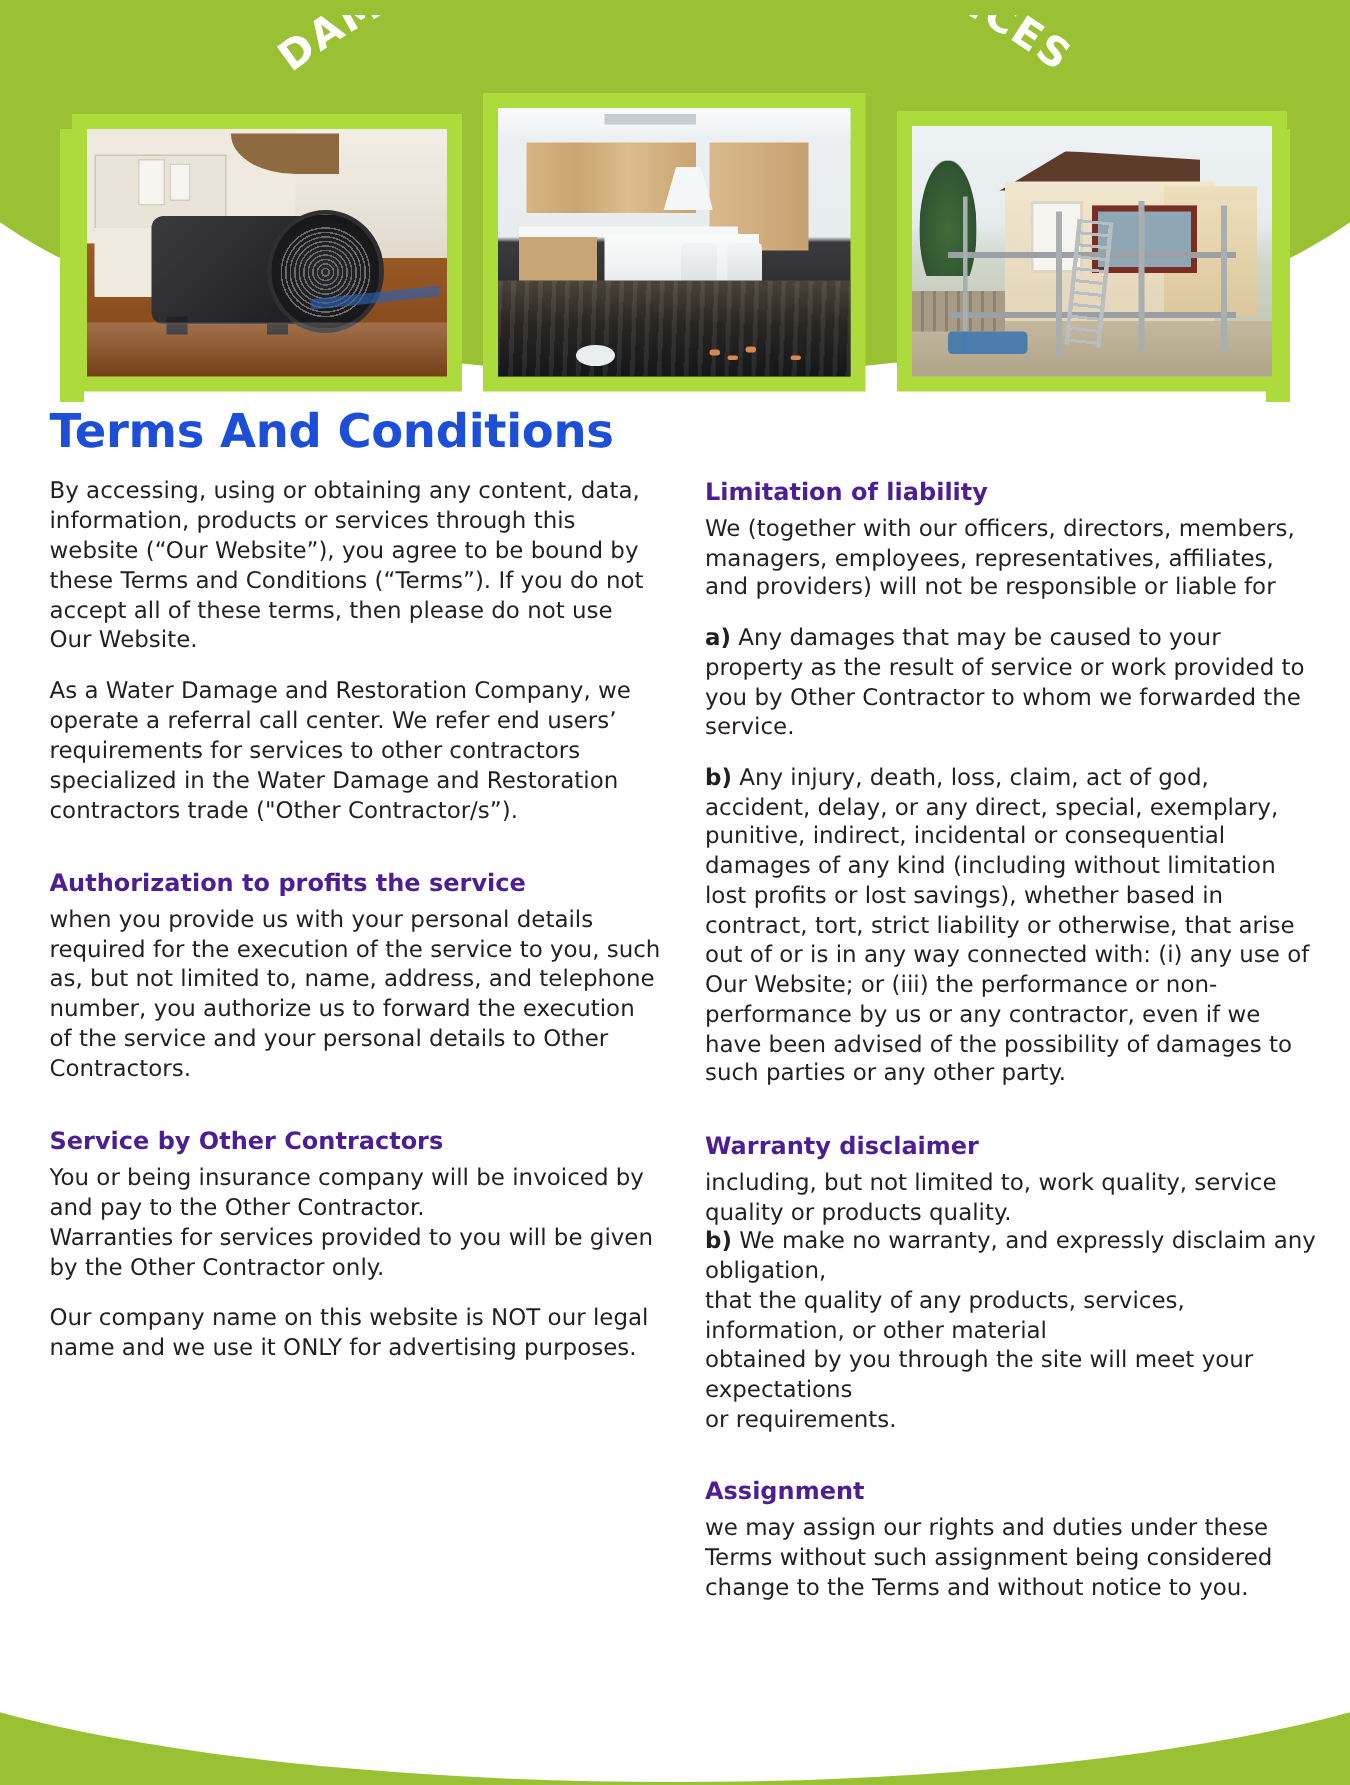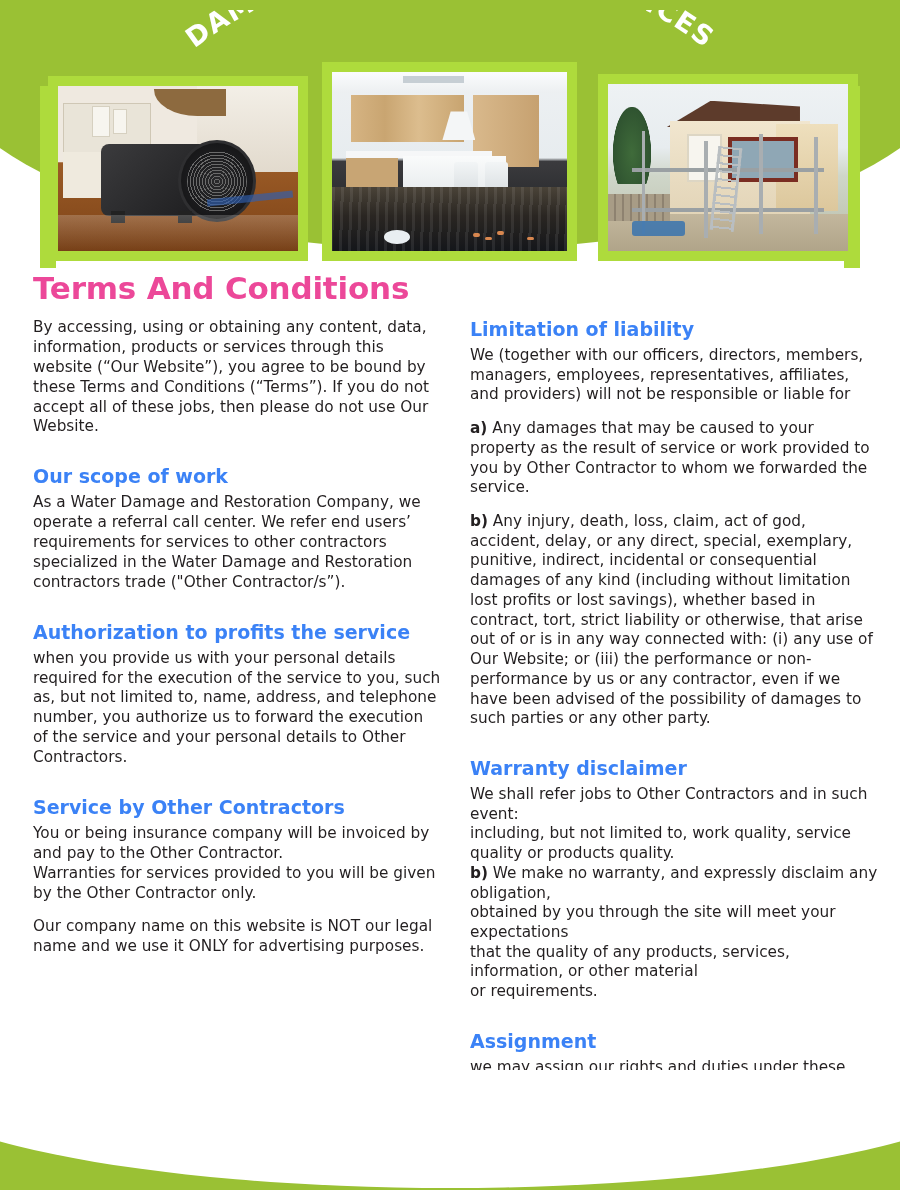--- a/index.html
+++ b/index.html
@@ -145,38 +145,38 @@
     background:linear-gradient(180deg,#c3b79d,#b0a489);}
   .p3 .tarp{position:absolute;left:10%;top:82%;width:22%;height:9%;
     background:#2f6fb0;opacity:.8;border-radius:3px;}
   .p3 .wall{position:absolute;left:0;top:66%;width:26%;height:16%;
     background:repeating-linear-gradient(90deg,#a89c86 0 6px,#8e8270 6px 8px);}
 
   
   .content{position:absolute;left:0;top:266px;width:900px;}
   .page-title{
     position:absolute;left:33px;top:4px;
-    font-size:31px;font-weight:bold;color:#ec4899;
+    font-size:31px;font-weight:bold;color:#1d4ed8;
     letter-spacing:-0.2px;
   }
   .col{position:absolute;top:52px;}
   .col-left{left:33px;width:408px;}
   .col-right{left:470px;width:410px;}
   .col p{
     margin:0 0 14px 0;
     font-size:15.3px;
     line-height:1.30;
     color:#231f20;
   }
   .col p.tight{margin-bottom:0;}
   .col h3{
     margin:28px 0 6px 0;
-    font-size:19px;
+    font-size:16px;
     font-weight:bold;
-    color:#3b82f6;
+    color:#4c1d95;
   }
   .col h3.first{margin-top:0;}
   .col-right p{line-height:1.29;}
   .lbl{font-weight:bold;}
 
   
   .footer{
     position:absolute;left:0;bottom:0;width:900px;height:120px;
     background:#9AC134;overflow:hidden;
   }
@@ -269,48 +269,46 @@
       </div>
     </div>
 
   </div>
 
   <div class="content">
 
     <div class="page-title">Terms And Conditions</div>
 
     <div class="col col-left">
-      <p>By accessing, using or obtaining any content, data, information, products or services through this website (“Our Website”), you agree to be bound by these Terms and Conditions (“Terms”). If you do not accept all of these jobs, then please do not use Our Website.</p>
-
-      <h3>Our scope of work</h3>
+      <p>By accessing, using or obtaining any content, data, information, products or services through this website (“Our Website”), you agree to be bound by these Terms and Conditions (“Terms”). If you do not accept all of these terms, then please do not use Our Website.</p>
+
       <p>As a Water Damage and Restoration Company, we operate a referral call center. We refer end users’ requirements for services to other contractors specialized in the Water Damage and Restoration contractors trade ("Other Contractor/s”).</p>
 
       <h3>Authorization to profits the service</h3>
       <p>when you provide us with your personal details required for the execution of the service to you, such as, but not limited to, name, address, and telephone number, you authorize us to forward the execution of the service and your personal details to Other Contractors.</p>
 
       <h3>Service by Other Contractors</h3>
       <p class="tight">You or being insurance company will be invoiced by and pay to the Other Contractor.</p>
       <p>Warranties for services provided to you will be given by the Other Contractor only.</p>
       <p>Our company name on this website is NOT our legal name and we use it ONLY for advertising purposes.</p>
     </div>
 
     <div class="col col-right">
       <h3 class="first">Limitation of liability</h3>
       <p>We (together with our officers, directors, members, managers, employees, representatives, affiliates, and providers) will not be responsible or liable for</p>
 
       <p><span class="lbl">a)</span><span> Any damages that may be caused to your property as the result of service or work provided to you by Other Contractor to whom we forwarded the service.</span></p>
 
       <p><span class="lbl">b)</span><span> Any injury, death, loss, claim, act of god, accident, delay, or any direct, special, exemplary, punitive, indirect, incidental or consequential damages of any kind (including without limitation lost profits or lost savings), whether based in contract, tort, strict liability or otherwise, that arise out of or is in any way connected with: (i) any use of Our Website; or (iii) the performance or non-performance by us or any contractor, even if we have been advised of the possibility of damages to such parties or any other party.</span></p>
 
       <h3>Warranty disclaimer</h3>
-      <p class="tight">We shall refer jobs to Other Contractors and in such event:</p>
       <p class="tight">including, but not limited to, work quality, service quality or products quality.</p>
       <p class="tight"><span class="lbl">b)</span><span> We make no warranty, and expressly disclaim any obligation,</span></p>
+      <p class="tight">that the quality of any products, services, information, or other material</p>
       <p class="tight">obtained by you through the site will meet your expectations</p>
-      <p class="tight">that the quality of any products, services, information, or other material</p>
       <p>or requirements.</p>
 
       <h3>Assignment</h3>
       <p>we may assign our rights and duties under these Terms without such assignment being considered change to the Terms and without notice to you.</p>
     </div>
 
   </div>
 
   <div class="footer">
     <div class="footer-cut"></div>

